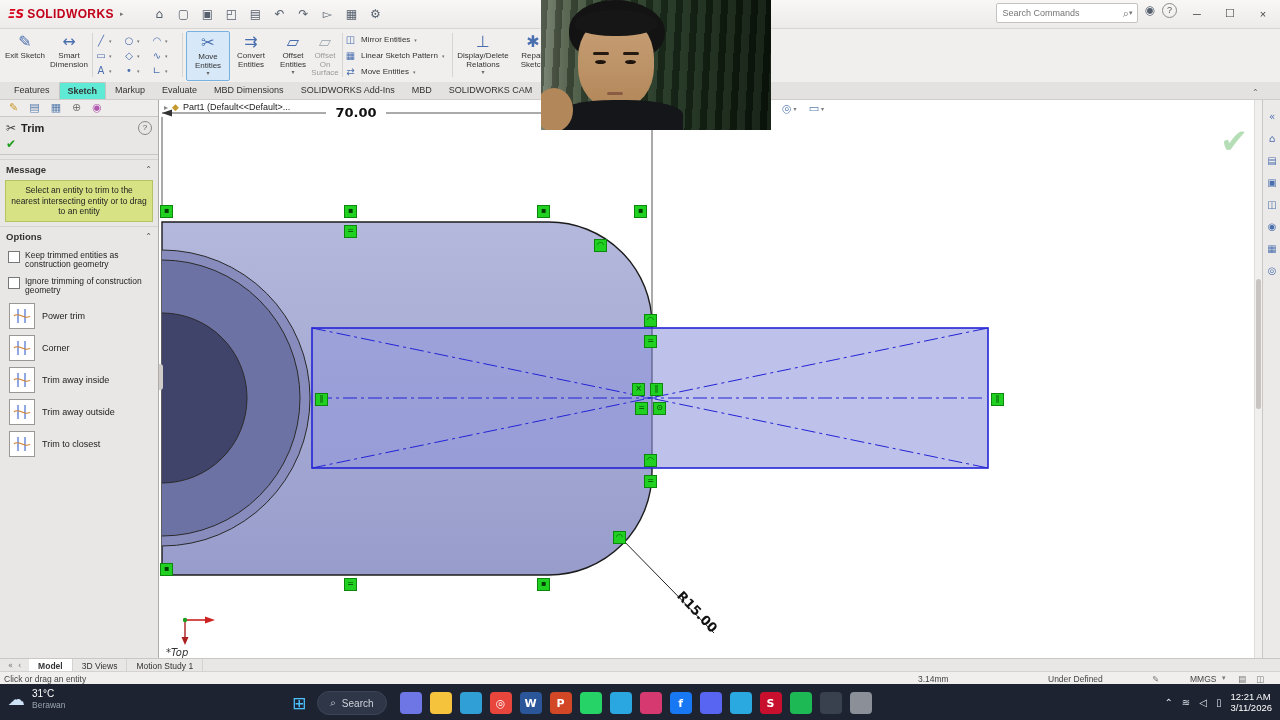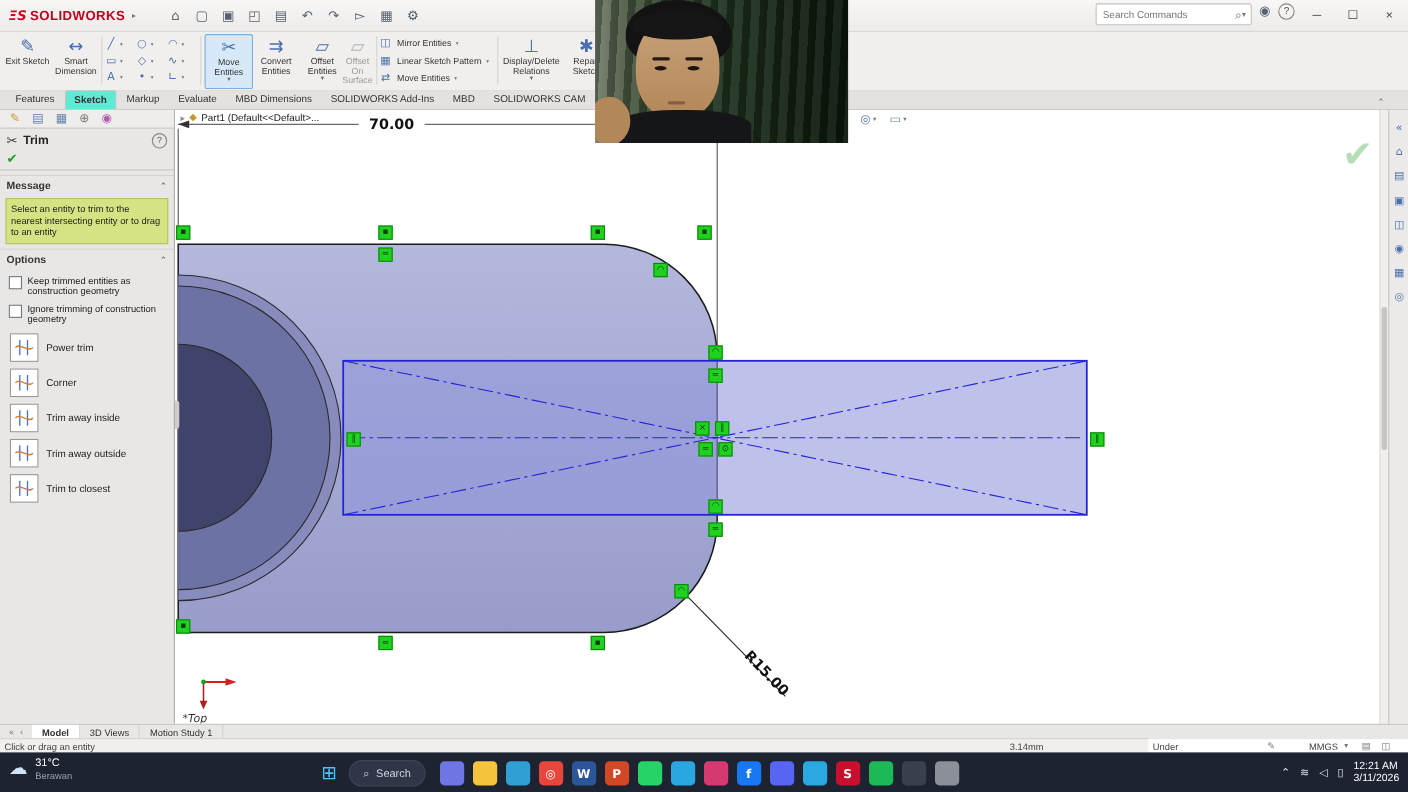--- a/index.html
+++ b/index.html
@@ -63,21 +63,21 @@
   .pm-tab{font-size:11px;line-height:16px;color:var(--c,#667);}
   .pm-header{display:flex;align-items:center;gap:5px;padding:4px 6px 2px;font-size:11px;color:#222;}
   .pm-hicon{color:#3a3a3a;font-size:12px;}
   .pm-help{margin-left:auto;width:12px;height:12px;border:1px solid #888;border-radius:50%;font-size:8px;
            text-align:center;line-height:11px;color:#555;}
   .pm-ok{color:#1d9e1d;font-size:12px;padding:0 6px 3px;border-bottom:1px solid #c9c6c3;}
   .pm-section{display:flex;justify-content:space-between;align-items:center;padding:4px 6px 2px;font-size:9.5px;
               font-weight:bold;color:#333;border-top:1px solid #d5d2cf;margin-top:4px;}
   .chev{font-size:8px;color:#555;font-weight:normal;}
   .pm-message{margin:3px 5px 4px;background:#d6e283;border:1px solid #b7c363;padding:4px 4px;font-size:8.5px;
-              line-height:10.5px;color:#1e1e1e;}
+              line-height:10.5px;color:#1e1e1e;text-align:center;}
   .pm-opt{display:flex;align-items:center;gap:7px;margin:6px 9px;}
   .opt-icon{width:24px;height:24px;background:#fff;border:1px solid #9a9794;display:flex;align-items:center;
             justify-content:center;flex:none;}
   .opt-label{font-size:9px;color:#222;}
   .pm-check{display:flex;gap:5px;margin:7px 8px;font-size:8.5px;line-height:9.5px;color:#222;align-items:flex-start;}
   .box{width:10px;height:10px;background:#fff;border:1px solid #777;flex:none;}
 
   
   .viewport{position:absolute;left:158px;top:99px;width:1096px;height:559px;background:#fff;overflow:hidden;z-index:1;}
   .sketch-svg{position:absolute;left:0;top:0;}
@@ -102,21 +102,21 @@
   .tp-icon{font-size:10px;color:#4a6fae;}
 
   
   .bottomtabs{position:absolute;left:0;top:658px;width:1280px;height:13px;background:#e9e7e5;border-top:1px solid #c9c6c3;
               display:flex;align-items:stretch;font-size:8.5px;color:#333;z-index:5;}
   .bt-icons{display:flex;align-items:center;gap:5px;padding:0 8px;color:#777;font-size:8px;}
   .btab{padding:0 9px;display:flex;align-items:center;border-right:1px solid #d5d2cf;white-space:nowrap;}
   .btab.active{background:#fff;font-weight:bold;}
 
   
-  .statusbar{position:absolute;left:0;top:671px;width:1044px;height:13px;background:#f1efee;border-top:1px solid #d5d2cf;
+  .statusbar{position:absolute;left:0;top:671px;width:1280px;height:13px;background:#f1efee;border-top:1px solid #d5d2cf;
              font-size:8.5px;color:#444;z-index:5;}
   .statusbar span{position:absolute;top:2px;}
 
   
   .taskbar{position:absolute;left:0;top:684px;width:1280px;height:36px;background:#1d2330;color:#fff;z-index:10;}
   .weather{position:absolute;left:8px;top:4px;display:flex;align-items:center;gap:7px;}
   .w-icon{font-size:17px;color:#cfe3f7;}
   .w-temp{font-size:10px;line-height:12px;}
   .w-cond{font-size:8.5px;color:#9aa3b2;line-height:10px;}
   .tb-center{position:absolute;left:288px;top:7px;display:flex;align-items:center;gap:7px;}

